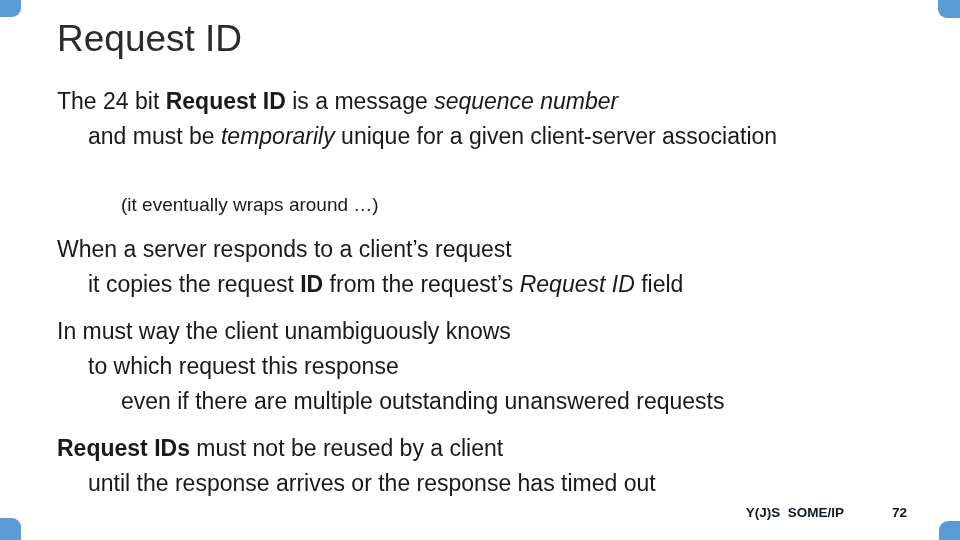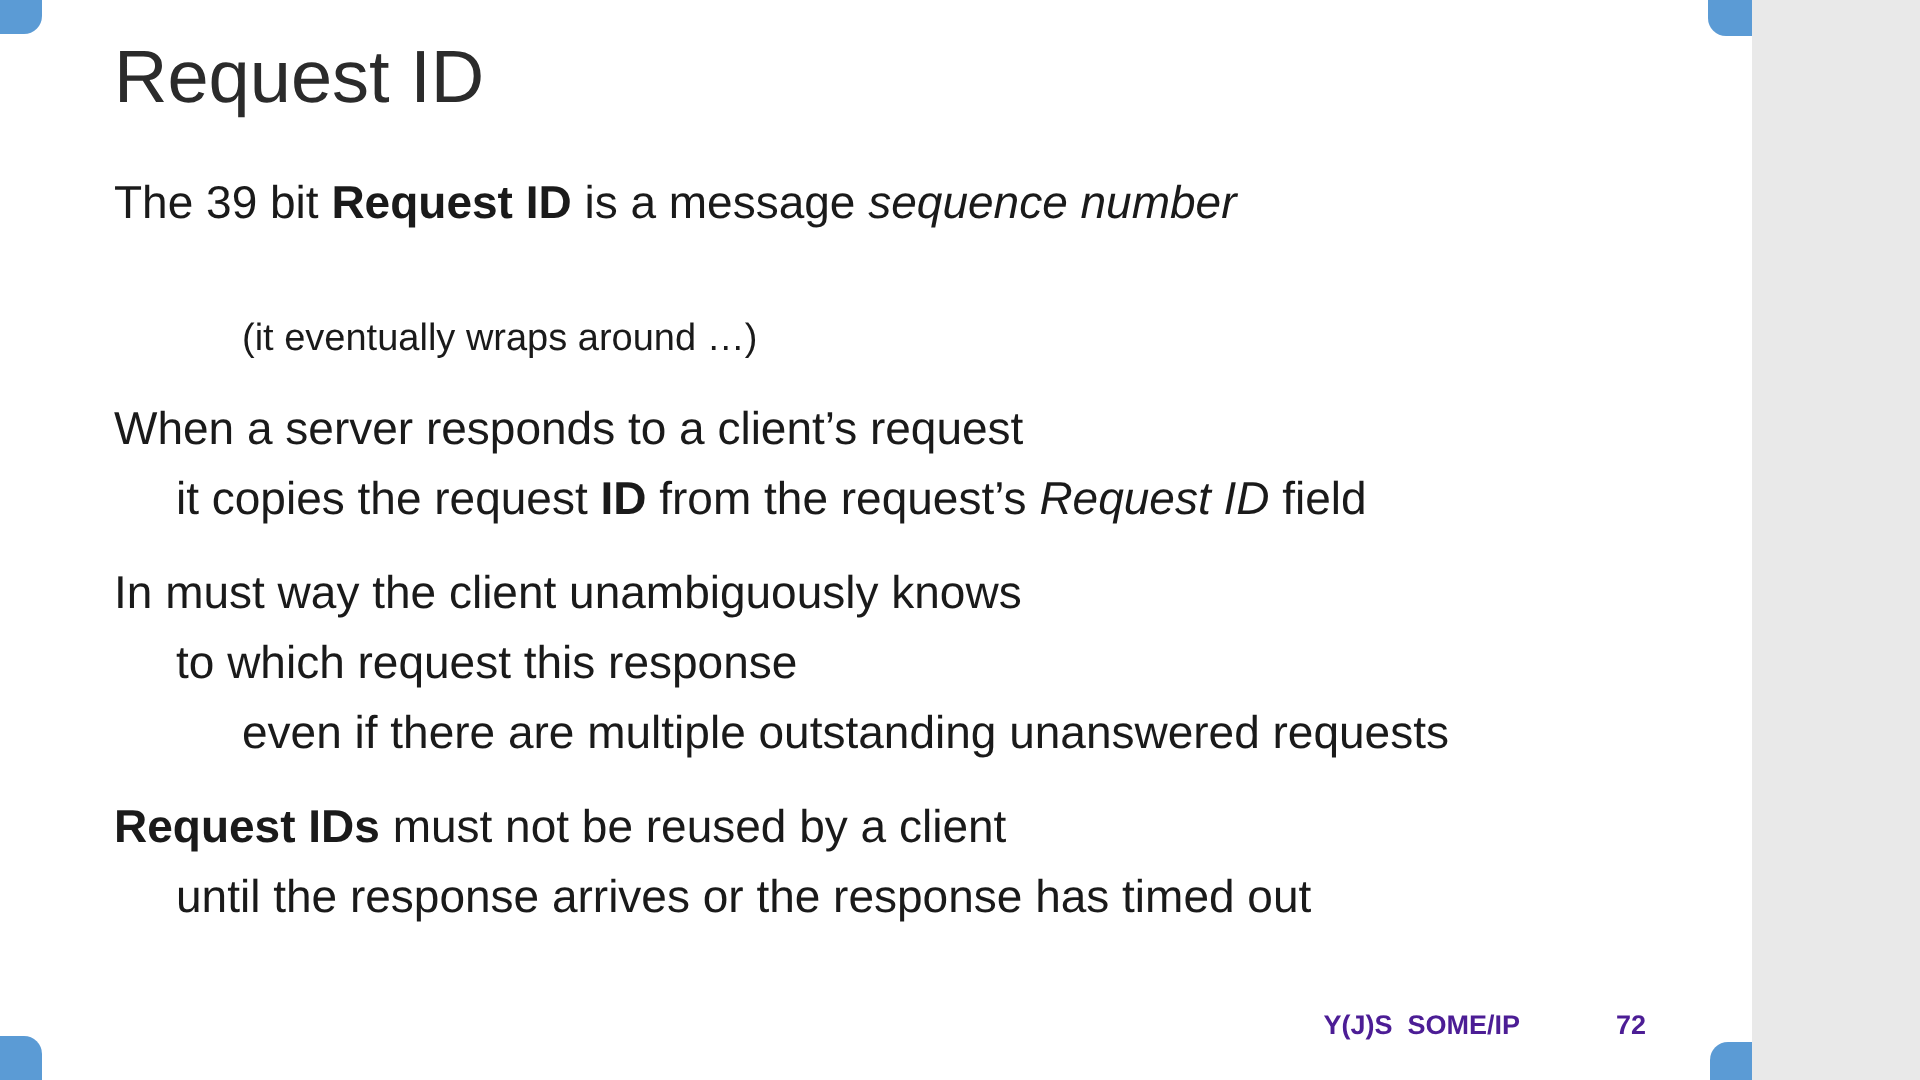--- a/index.html
+++ b/index.html
@@ -1,18 +1,18 @@
 <!DOCTYPE html>
 <html><head>
 <meta charset="utf-8">
 <style>
   html,body{margin:0;padding:0;background:#e9e9e9;}
   .slide{
     position:relative;
-    width:876px;height:540px;
+    width:960px;height:540px;
     background:#ffffff;
     overflow:hidden;
     font-family:"Liberation Sans", sans-serif;
     color:#1a1a1a;
   }
   
   .corner{position:absolute;background:#5b9bd5;}
   .corner.tl{left:0;top:0;width:21px;height:17px;border-bottom-right-radius:9px;}
   .corner.tr{right:0;top:0;width:22px;height:18px;border-bottom-left-radius:9px;}
   .corner.bl{left:0;bottom:0;width:21px;height:22px;border-top-right-radius:9px;}
@@ -31,41 +31,42 @@
   .para + .para{margin-top:12px;}
   .line{font-size:23px;line-height:35px;white-space:nowrap;}
   .line.small{font-size:19px;line-height:30px;margin-top:36px;}
   .ind2{margin-left:31px;}
   .ind3{margin-left:64px;}
   .b{font-weight:bold;}
   .i{font-style:italic;text-align:center;}
 
   .footer{
     position:absolute;bottom:15px;right:0;left:0;height:20px;
-    color:#4c1d95;font-size:13.5px;font-weight:bold;margin-left:12px;
+    color:#0f172a;font-size:13.5px;font-weight:bold;margin-left:12px;
   }
   .footer .credit{position:absolute;right:116px;white-space:pre;}
   .footer .page{position:absolute;right:53px;}
 </style>
 </head>
 <body>
 
 <div class="slide">
 
   <div class="corner tl"></div>
   <div class="corner tr"></div>
   <div class="corner bl"></div>
   <div class="corner br"></div>
 
   <h1 class="title">Request ID</h1>
 
   <div class="body">
 
     <div class="para">
-      <div class="line"><span>The 39 bit </span><span class="b">Request ID</span><span> is a message </span><span class="i">sequence number</span></div>
+      <div class="line"><span>The 24 bit </span><span class="b">Request ID</span><span> is a message </span><span class="i">sequence number</span></div>
+      <div class="line ind2"><span>and must be </span><span class="i">temporarily</span><span> unique for a given client-server association</span></div>
       <div class="line small ind3"><span>(it eventually wraps around …)</span></div>
     </div>
 
     <div class="para">
       <div class="line"><span>When a server responds to a client’s request</span></div>
       <div class="line ind2"><span>it copies the request </span><span class="b">ID</span><span> from the request’s </span><span class="i">Request ID</span><span> field</span></div>
     </div>
 
     <div class="para">
       <div class="line"><span>In must way the client unambiguously knows</span></div>

